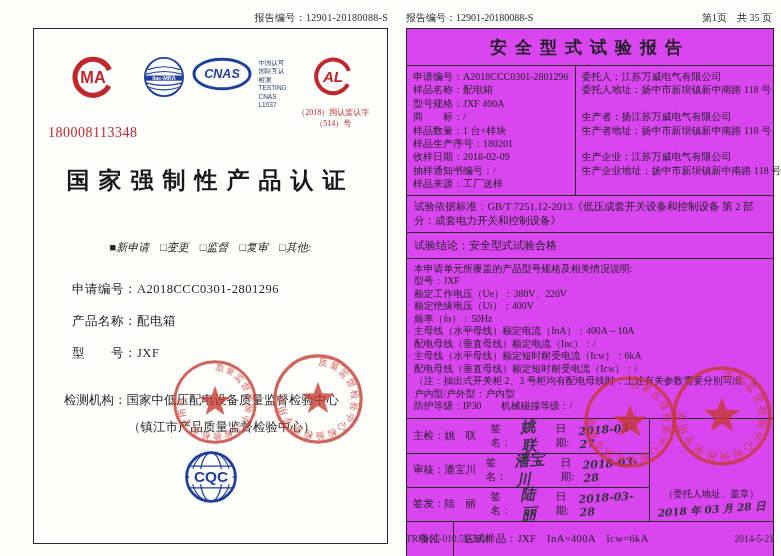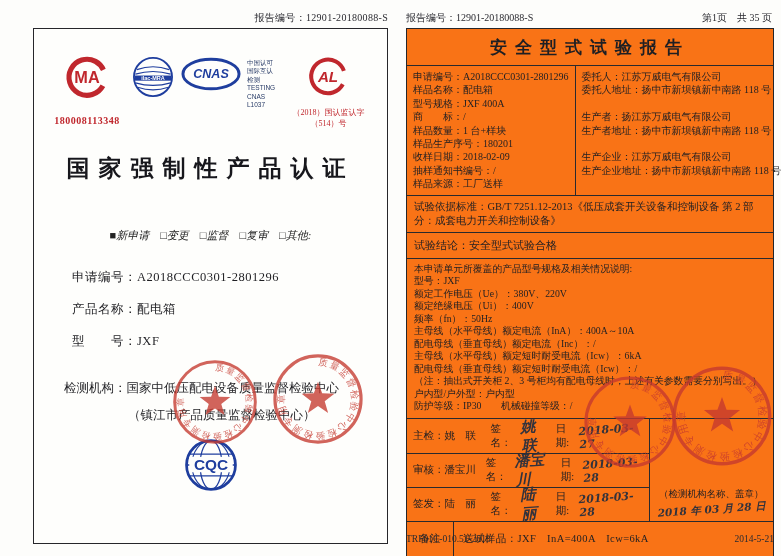--- a/index.html
+++ b/index.html
@@ -10,42 +10,42 @@
   .page-right{left:400px;top:8px;width:376px;height:542px;}
 
   .report-no{position:absolute;font-size:10px;letter-spacing:.3px;color:#2a2a30;}
   .lp-report{right:2px;top:3px;}
   .rp-header{left:6px;right:4px;top:3px;display:flex;justify-content:space-between;font-size:10px;position:absolute;color:#2a2a30;}
 
   .lp-frame{position:absolute;left:5px;right:2px;top:20px;bottom:6px;border:1.5px solid #26262a;background:#fefefc;}
 
   .logo-row{display:flex;align-items:flex-start;margin:26px 12px 0 14px;gap:5px;}
   .cma-block{width:92px;text-align:center;}
-  .cma-number{font-size:10px;color:#c0272d;font-weight:bold;letter-spacing:.5px;margin-top:8px;}
+  .cma-number{font-size:14px;color:#c0272d;font-weight:normal;letter-spacing:.5px;margin-top:18px;}
   .cnas-caption{font-size:6.5px;line-height:1.3;color:#273a66;margin-top:4px;white-space:pre-line;font-family:"Liberation Sans",sans-serif;}
   .cal-block{margin-left:auto;width:118px;text-align:center;}
   .cal-caption{font-size:8px;color:#c0272d;margin-top:2px;}
 
   .lp-title1{margin-top:24px;text-align:center;font-size:23px;font-weight:600;letter-spacing:9px;color:#17171c;}
   .lp-title2{margin-top:26px;text-align:center;font-size:21px;font-weight:600;letter-spacing:16px;color:#17171c;}
   .lp-checkline{margin-top:44px;text-align:center;font-size:11px;color:#222;font-style:italic;}
   .lp-fields{margin:26px 0 0 38px;}
   .lp-field{font-size:12.5px;margin-bottom:15px;letter-spacing:.5px;}
   .lp-agency{margin:30px 0 0 30px;font-size:12.5px;}
   .lp-agency-line2{margin:10px 0 0 64px;}
   .cqc-block{text-align:center;margin-top:12px;}
 
   .stamp{position:absolute;color:#c5392f;opacity:.78;}
   .stamp svg{display:block;width:100%;height:auto;}
   .stamp-l1{left:143px;top:350px;width:88px;}
   .stamp-l2{left:243px;top:344px;width:94px;}
   .stamp-r1{left:182px;top:366px;width:96px;}
   .stamp-r2{left:270px;top:356px;width:104px;}
 
-  .rp-table{position:absolute;top:20px;left:6px;right:2px;border:1.5px solid #26262a;background:#f97316;}
+  .rp-table{position:absolute;top:20px;left:6px;right:2px;border:1.5px solid #26262a;background:#d946ef;}
   .rp-title{padding:7px 0 6px;text-align:center;font-size:17px;font-weight:600;letter-spacing:8px;border-bottom:1px solid #2a2a2e;}
   .info-section{display:flex;border-bottom:1px solid #2a2a2e;}
   .info-left{width:46%;border-right:1px solid #2a2a2e;padding:4px 6px;}
   .info-right{flex:1;padding:4px 6px;}
   .info-line{font-size:10px;line-height:13.4px;min-height:13.4px;white-space:nowrap;}
   .standard-row{border-bottom:1px solid #2a2a2e;padding:4px 7px;font-size:10.5px;line-height:14px;}
   .conclusion-row{border-bottom:1px solid #2a2a2e;padding:5px 7px;font-size:11px;}
   .coverage{border-bottom:1px solid #2a2a2e;padding:4px 7px 5px;}
   .cov-line{font-size:9.8px;line-height:12.5px;min-height:12.5px;white-space:nowrap;}
   .sig-section{display:flex;border-bottom:1px solid #2a2a2e;}
@@ -232,21 +232,21 @@
           </div>
           <div class="sig-row">
             <span class="sig-role">签发：陆　丽</span>
             <span class="sig-label">签名：</span>
             <span class="hand hand-sig">陆丽</span>
             <span class="sig-label">日期:</span>
             <span class="hand hand-date">2018-03-28</span>
           </div>
         </div>
         <div class="sig-stamp-cell">
-          <div class="stamp-note1">（检测机构名称、盖章）</div>
+          <div class="stamp-note1">（委托人地址、盖章）</div>
           <div class="stamp-note2 hand">2018 年 03 月 28 日</div>
         </div>
       </div>
 
       <div class="remark-row">
         <div class="remark-label">备注</div>
         <div class="remark-content">送试样品：JXF　InA=400A　Icw=6kA</div>
       </div>
     </div>
 

